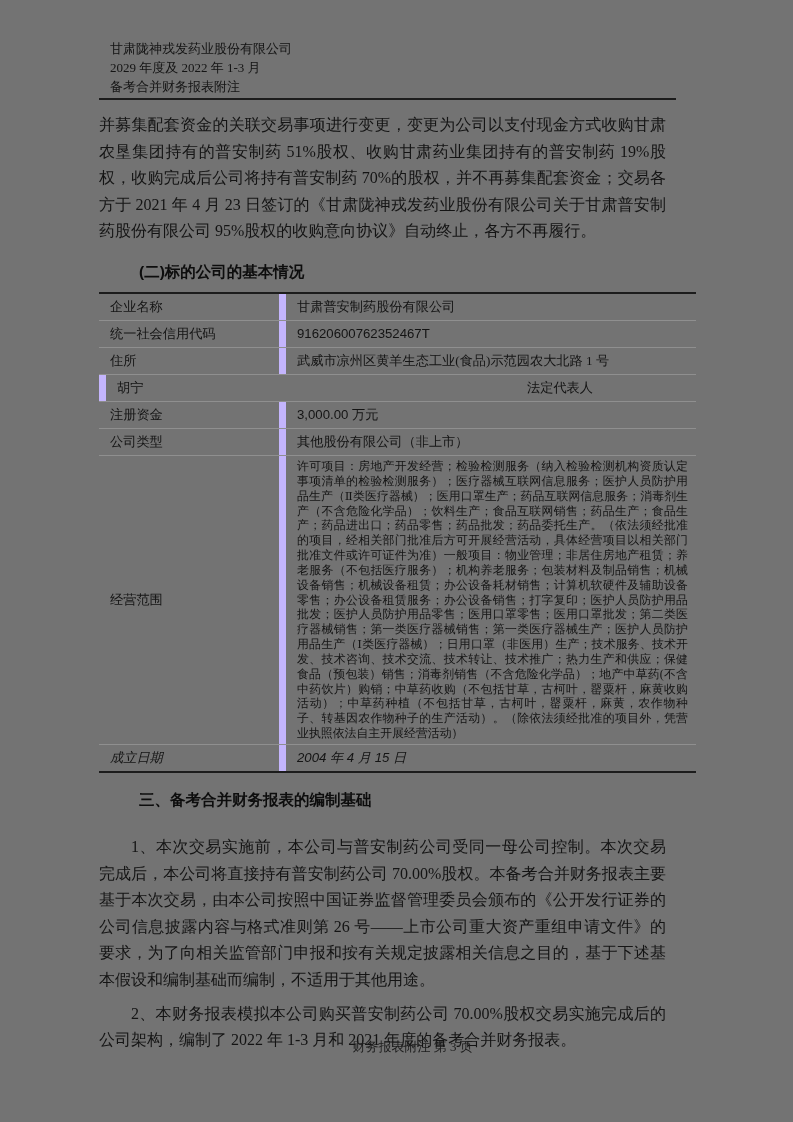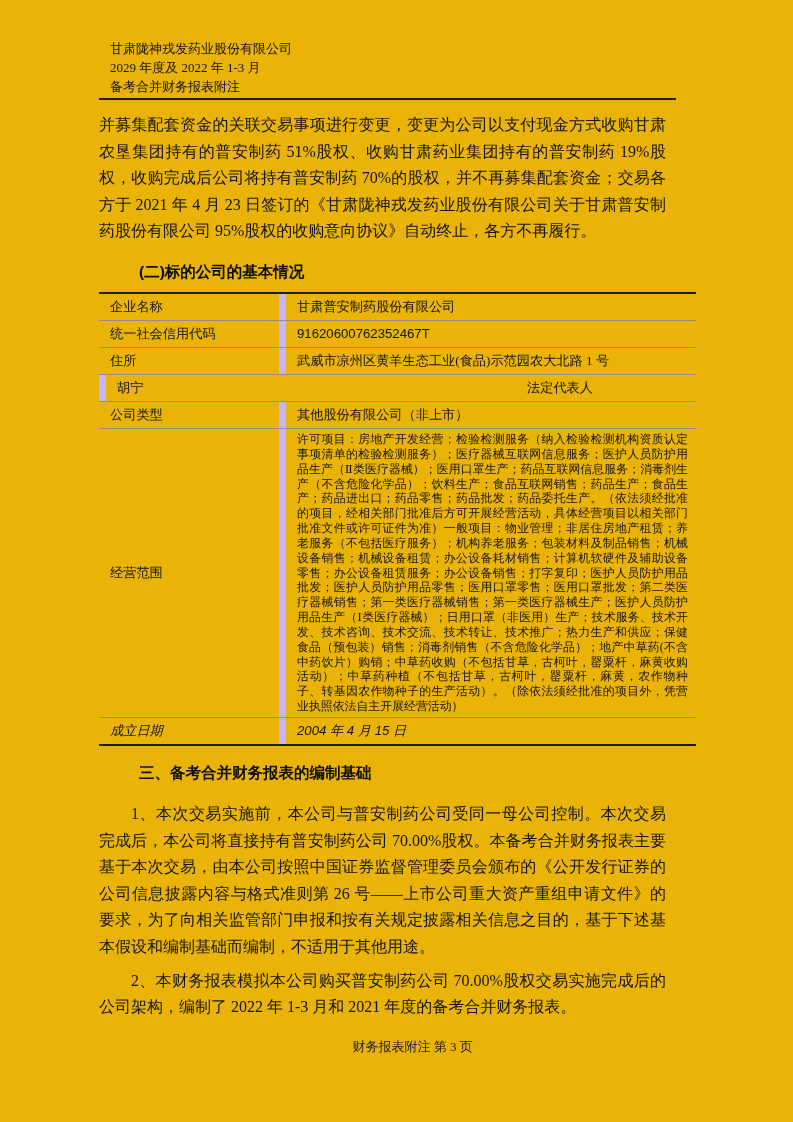--- a/index.html
+++ b/index.html
@@ -1,20 +1,20 @@
 <!DOCTYPE html>
 <html><head>
 <meta charset="utf-8">
 <style>
   html,body{margin:0;padding:0;background:#e8e8e8;}
   .page{
     position:relative;
     width:793px;height:1122px;
     margin:0 auto;
-    background:#eab308;
+    background:#737373;
     color:#141414;
     font-family:"Liberation Serif","DejaVu Serif",serif;
     overflow:hidden;
     box-sizing:border-box;
   }
   
   .doc-header{
     margin:39px 0 0 110px;
     font-size:13px;
     line-height:19px;
@@ -123,33 +123,37 @@
     </div>
     <div class="trow">
       <div class="tcell label">住所</div>
       <div class="tcell value">武威市凉州区黄羊生态工业(食品)示范园农大北路 1 号</div>
     </div>
     <div class="trow">
       <div class="tcell value">胡宁</div>
       <div class="tcell label">法定代表人</div>
     </div>
     <div class="trow">
+      <div class="tcell label">注册资金</div>
+      <div class="tcell value num-sans">3,000.00 万元</div>
+    </div>
+    <div class="trow">
       <div class="tcell label">公司类型</div>
       <div class="tcell value">其他股份有限公司（非上市）</div>
     </div>
     <div class="trow scope">
       <div class="tcell label">经营范围</div>
       <div class="tcell value">许可项目：房地产开发经营；检验检测服务（纳入检验检测机构资质认定事项清单的检验检测服务）；医疗器械互联网信息服务；医护人员防护用品生产（Ⅱ类医疗器械）；医用口罩生产；药品互联网信息服务；消毒剂生产（不含危险化学品）；饮料生产；食品互联网销售；药品生产；食品生产；药品进出口；药品零售；药品批发；药品委托生产。（依法须经批准的项目，经相关部门批准后方可开展经营活动，具体经营项目以相关部门批准文件或许可证件为准）一般项目：物业管理；非居住房地产租赁；养老服务（不包括医疗服务）；机构养老服务；包装材料及制品销售；机械设备销售；机械设备租赁；办公设备耗材销售；计算机软硬件及辅助设备零售；办公设备租赁服务；办公设备销售；打字复印；医护人员防护用品批发；医护人员防护用品零售；医用口罩零售；医用口罩批发；第二类医疗器械销售；第一类医疗器械销售；第一类医疗器械生产；医护人员防护用品生产（Ⅰ类医疗器械）；日用口罩（非医用）生产；技术服务、技术开发、技术咨询、技术交流、技术转让、技术推广；热力生产和供应；保健食品（预包装）销售；消毒剂销售（不含危险化学品）；地产中草药(不含中药饮片）购销；中草药收购（不包括甘草，古柯叶，罂粟杆，麻黄收购活动）；中草药种植（不包括甘草，古柯叶，罂粟杆，麻黄，农作物种子、转基因农作物种子的生产活动）。（除依法须经批准的项目外，凭营业执照依法自主开展经营活动）</div>
     </div>
     <div class="trow">
       <div class="tcell label">成立日期</div>
       <div class="tcell value num-sans">2004 年 4 月 15 日</div>
     </div>
   </div>
 
   <h3 class="section-heading s3">三、备考合并财务报表的编制基础</h3>
 
-  <p class="body-text indent2" style="margin-top:18px;font-family:Liberation Serif, serif;">1、本次交易实施前，本公司与普安制药公司受同一母公司控制。本次交易完成后，本公司将直接持有普安制药公司 70.00%股权。本备考合并财务报表主要基于本次交易，由本公司按照中国证券监督管理委员会颁布的《公开发行证券的公司信息披露内容与格式准则第 26 号——上市公司重大资产重组申请文件》的要求，为了向相关监管部门申报和按有关规定披露相关信息之目的，基于下述基本假设和编制基础而编制，不适用于其他用途。</p>
+  <p class="body-text indent2" style="margin-top:24px;font-family:Liberation Serif, serif;">1、本次交易实施前，本公司与普安制药公司受同一母公司控制。本次交易完成后，本公司将直接持有普安制药公司 70.00%股权。本备考合并财务报表主要基于本次交易，由本公司按照中国证券监督管理委员会颁布的《公开发行证券的公司信息披露内容与格式准则第 26 号——上市公司重大资产重组申请文件》的要求，为了向相关监管部门申报和按有关规定披露相关信息之目的，基于下述基本假设和编制基础而编制，不适用于其他用途。</p>
   <p class="body-text indent2" style="margin-top:7px;">2、本财务报表模拟本公司购买普安制药公司 70.00%股权交易实施完成后的公司架构，编制了 2022 年 1-3 月和 2021 年度的备考合并财务报表。</p>
 
   <div class="page-footer">财务报表附注 第 3 页</div>
 
 </div>
 
 </body></html>

